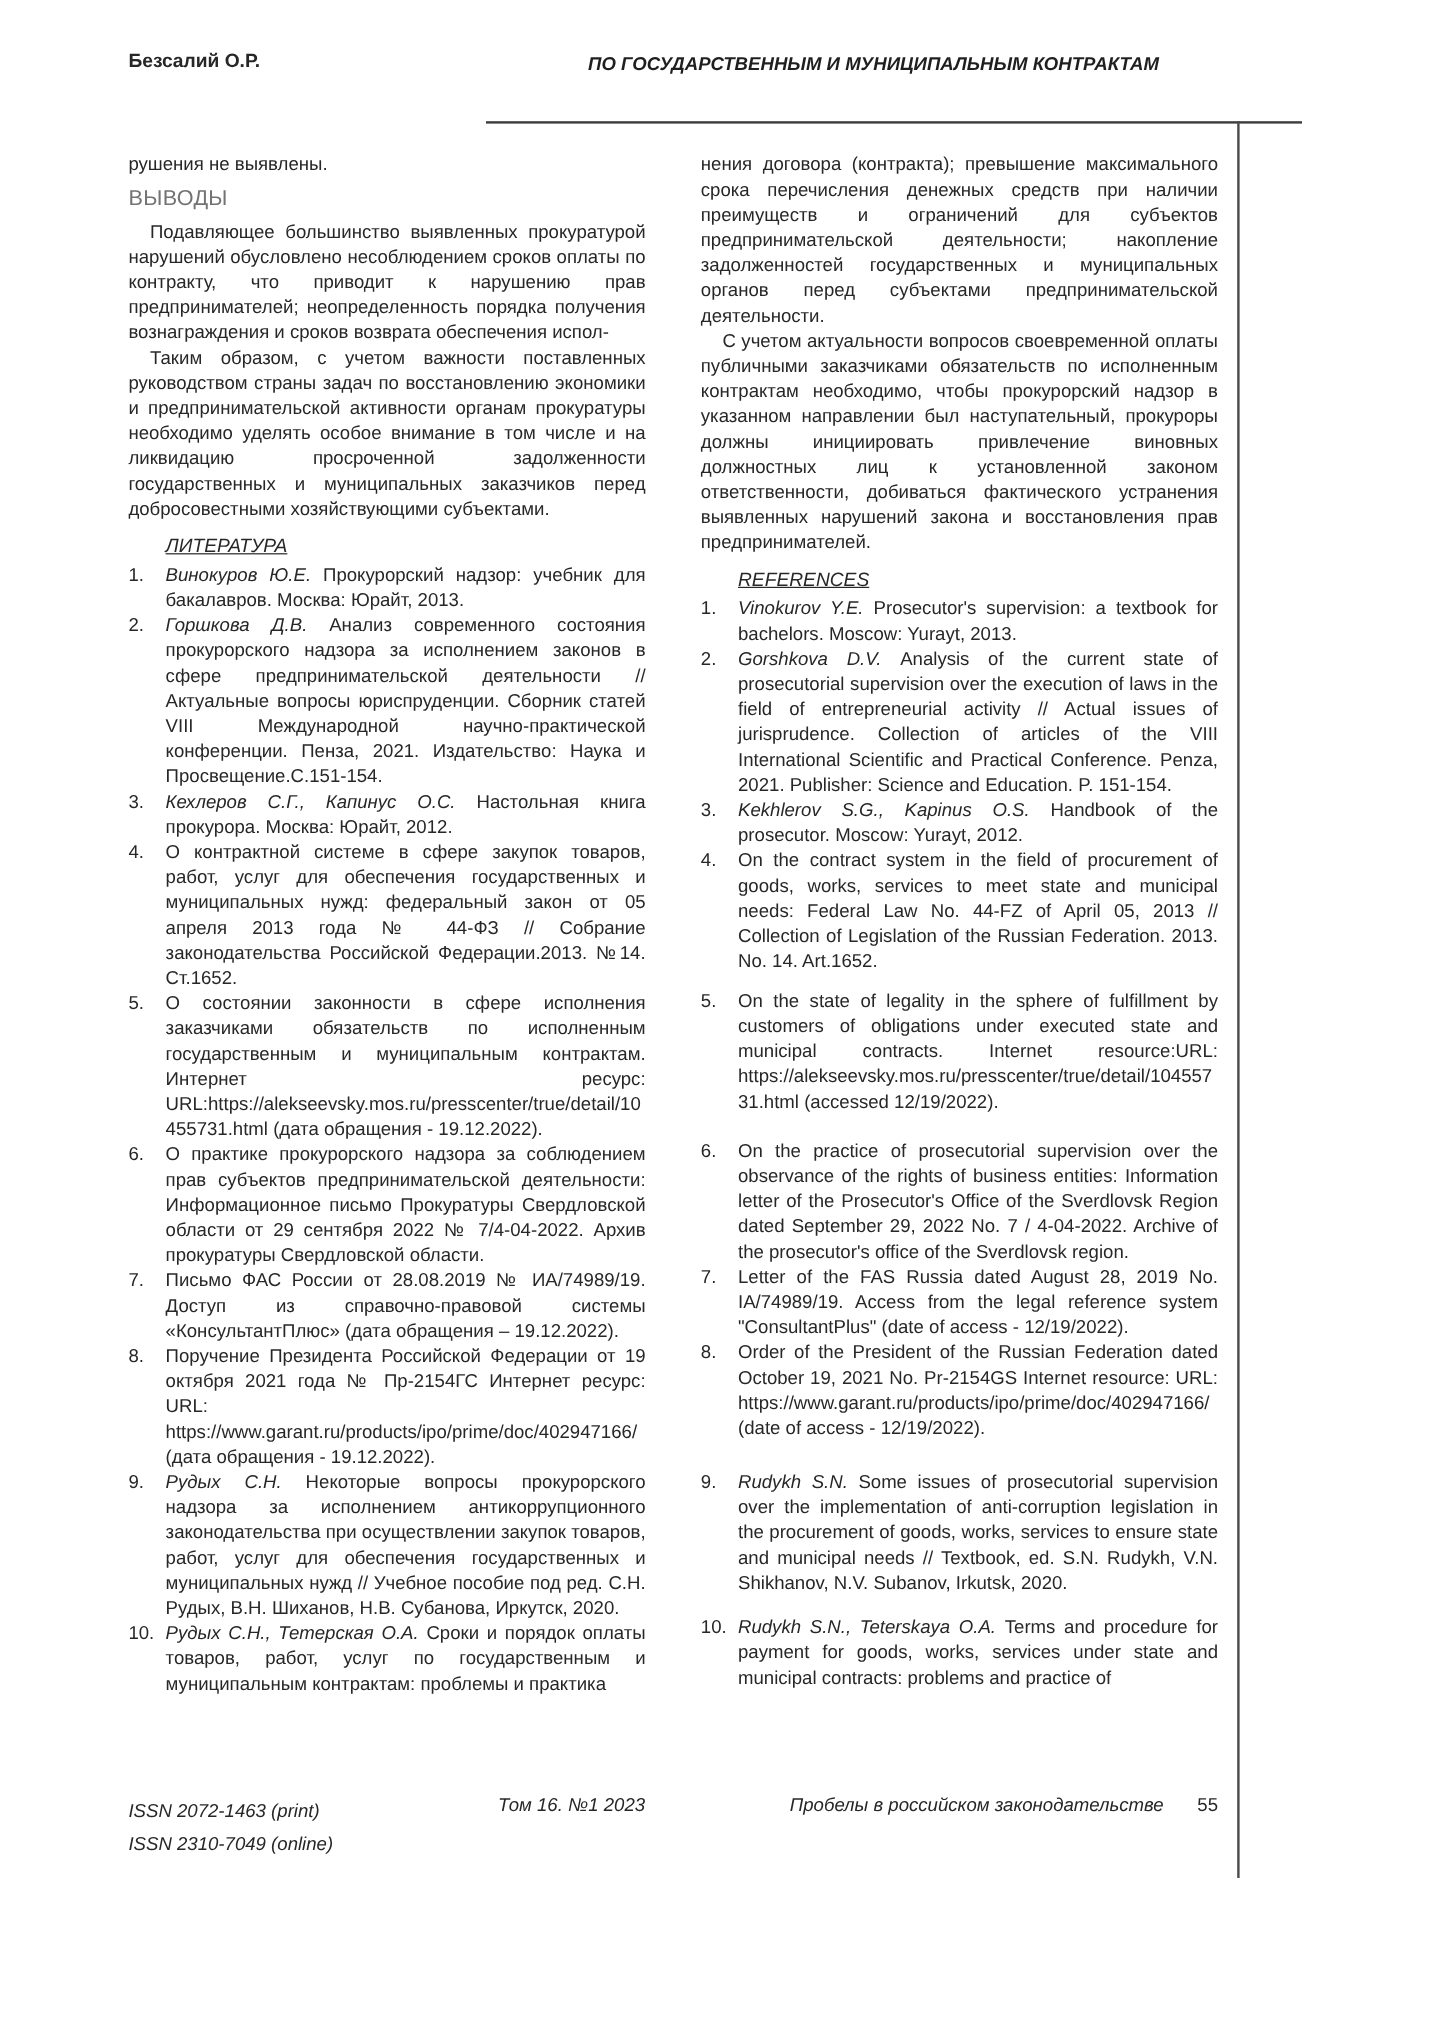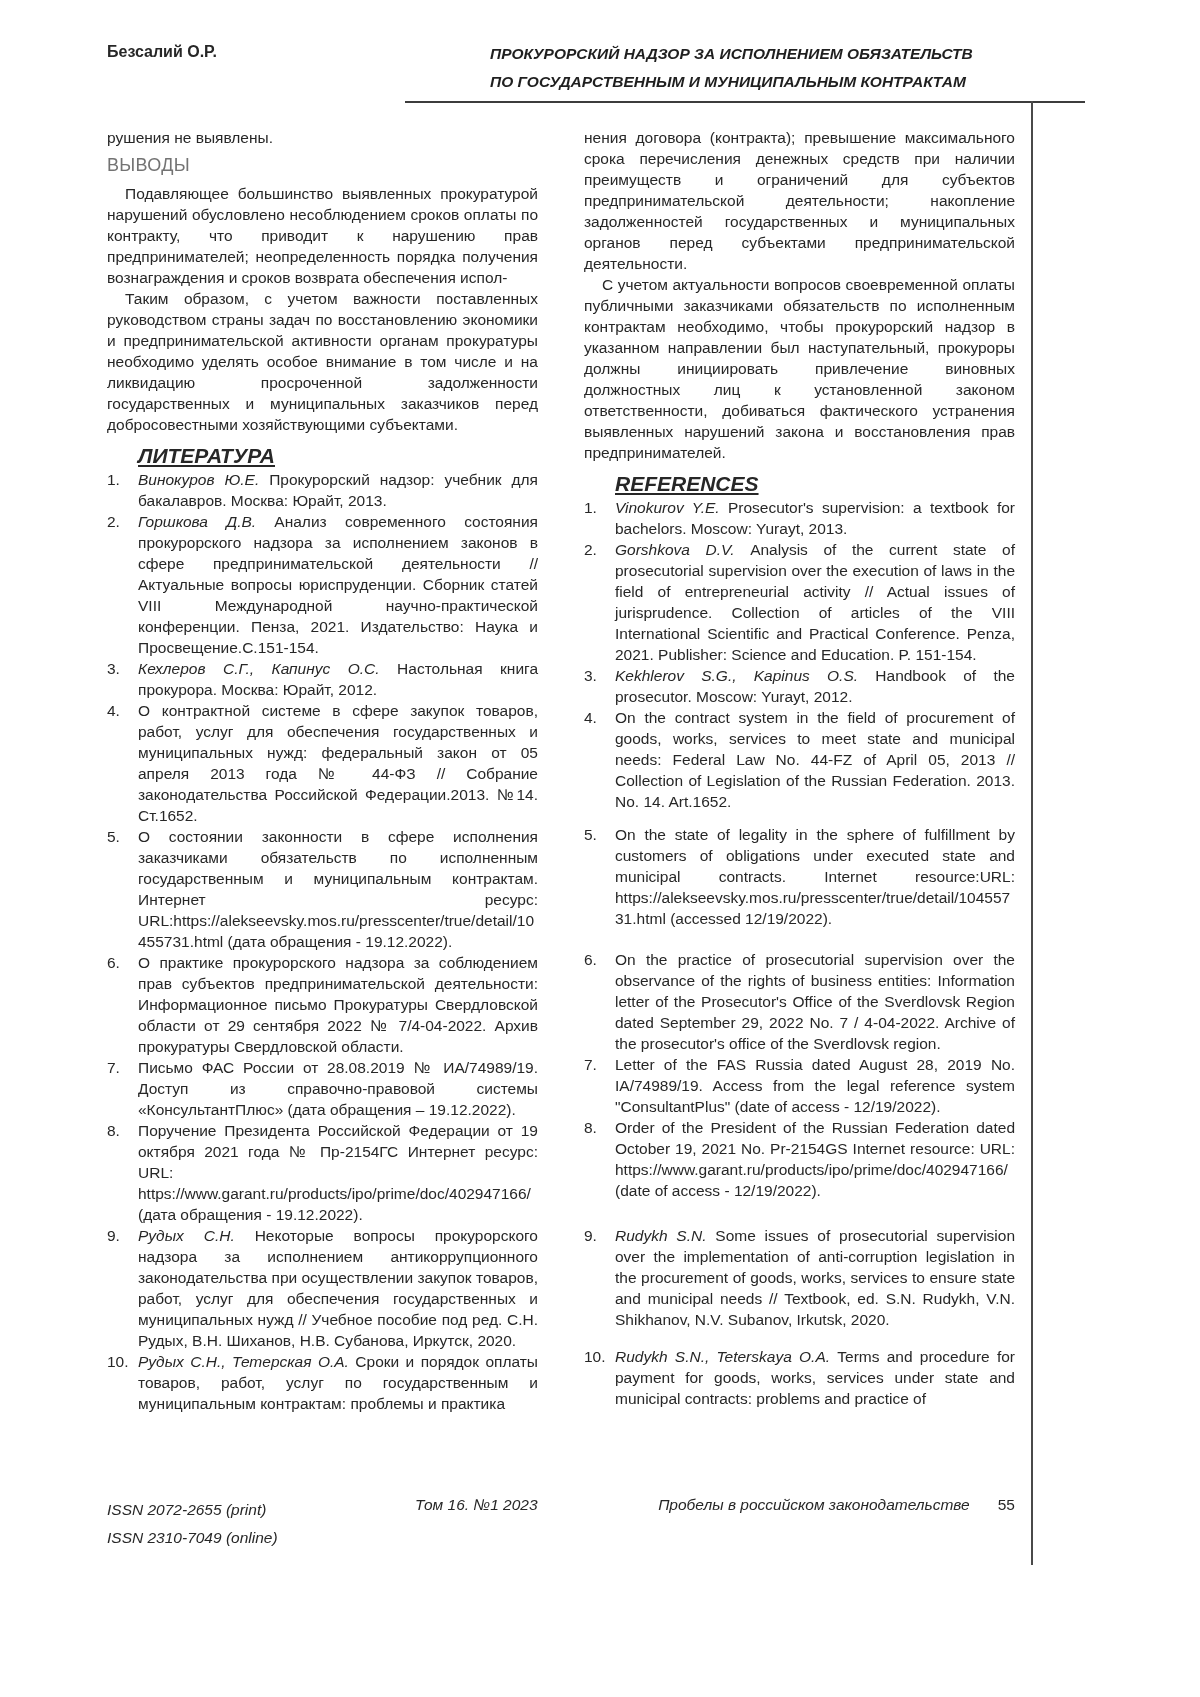--- a/index.html
+++ b/index.html
@@ -26,21 +26,21 @@
   .header-rule { position: absolute; left: 405px; top: 101px; width: 680px; height: 2px; background: #3c3c3c; }
   .v-rule { position: absolute; left: 1031px; top: 101px; width: 2px; height: 1464px; background: #4a4a4a; }
 
   
   .columns { position: absolute; left: 107px; top: 127px; width: 908px; display: flex; gap: 46px; }
   .col { flex: 1 1 0; font-size: 15.5px; line-height: 21px; }
   p { margin: 0; text-align: justify; hyphens: auto; }
   .indent { text-indent: 18px; }
   .conclusions { font-size: 18px; font-weight: 400; letter-spacing: 0.3px; margin: 7px 0 7px; color: #737373; }
   .list-heading {
-    font-size: 21px; font-weight: 700; font-style: italic;
+    font-size: 16px; font-weight: 400; font-style: italic;
     text-decoration: underline; margin: 10px 0 3px 31px;
   }
   .ref-item { display: flex; }
   .ref-num { flex: 0 0 31px; }
   .ref-body { flex: 1; text-align: justify; hyphens: auto; overflow-wrap: break-word; word-break: break-word; }
   .ref-author { font-style: italic; }
   
   #ref-list .ref-item:nth-child(5)  { margin-top: 12px; }
   #ref-list .ref-item:nth-child(6)  { margin-top: 20px; }
   #ref-list .ref-item:nth-child(9)  { margin-top: 24px; }
@@ -54,21 +54,20 @@
   .pagenum  { font-style: normal; text-align: center; }
 </style>
 </head>
 <body>
 
 <div class="page">
 
   <header class="page-header">
     <div class="author">Безсалий О.Р.</div>
     <div class="title">
-      <div>ПРОКУРОРСКИЙ НАДЗОР ЗА ИСПОЛНЕНИЕМ ОБЯЗАТЕЛЬСТВ</div>
       <div>ПО ГОСУДАРСТВЕННЫМ И МУНИЦИПАЛЬНЫМ КОНТРАКТАМ</div>
     </div>
   </header>
 
   <div class="header-rule"></div>
   <div class="v-rule"></div>
 
   <main class="columns">
 
     <section class="col" lang="ru">
@@ -166,21 +165,21 @@
             <span class="ref-num">10.</span>
             <span class="ref-body"><span class="ref-author">Rudykh S.N., Teterskaya O.A. </span>Terms and procedure for payment for goods, works, services under state and municipal contracts: problems and practice of</span>
           </div>
         </div>
     </section>
 
   </main>
 
   <footer class="page-footer">
     <div class="f-left">
-      <div>ISSN 2072-2655 (print)</div>
+      <div>ISSN 2072-1463 (print)</div>
       <div>ISSN 2310-7049 (online)</div>
     </div>
     <div class="f-center">Том 16. №1  2023</div>
     <div class="f-right">
       <span>Пробелы в российском законодательстве</span>
       <span class="pagenum">55</span>
     </div>
   </footer>
 
 </div>

